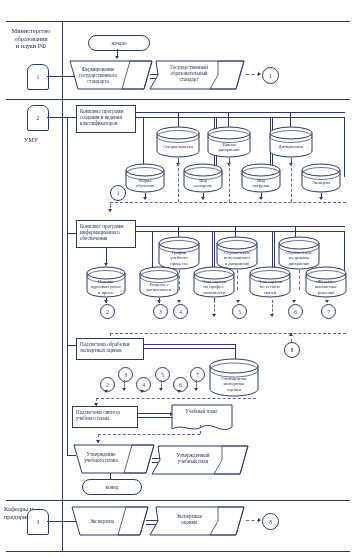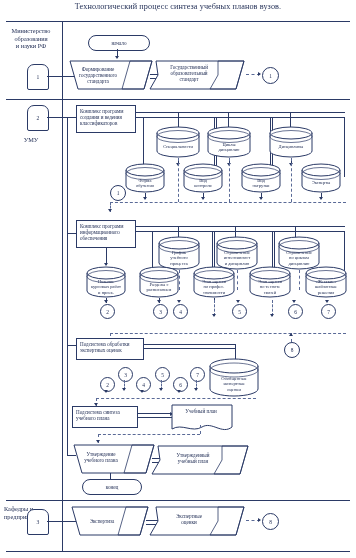--- a/index.html
+++ b/index.html
@@ -94,21 +94,20 @@
   .arrow-r{position:absolute;width:0;height:0;
     border-top:2.2px solid transparent;border-bottom:2.2px solid transparent;
     border-left:3.4px solid #2b3a66;}
   .dbl{position:absolute;height:3px;border-top:1px solid #2b3a66;border-bottom:1px solid #2b3a66;}
 </style>
 </head>
 <body>
 
 <div class="canvas">
 
-  <div class="title">Технологический процесс синтеза учебных планов вузов.</div>
 
   <div class="lane-sep" style="top:21px;"></div>
   <div class="lane-sep" style="top:99px;"></div>
   <div class="lane-sep" style="top:500px;"></div>
   <div class="lane-sep" style="top:551px;"></div>
 
   <div class="lane-vline" style="top:21px;height:479px;"></div>
   <div class="lane-vline" style="top:500px;height:51px;"></div>
 
   <div class="lane-label" style="top:27px;white-space:pre-line;">Министерство

